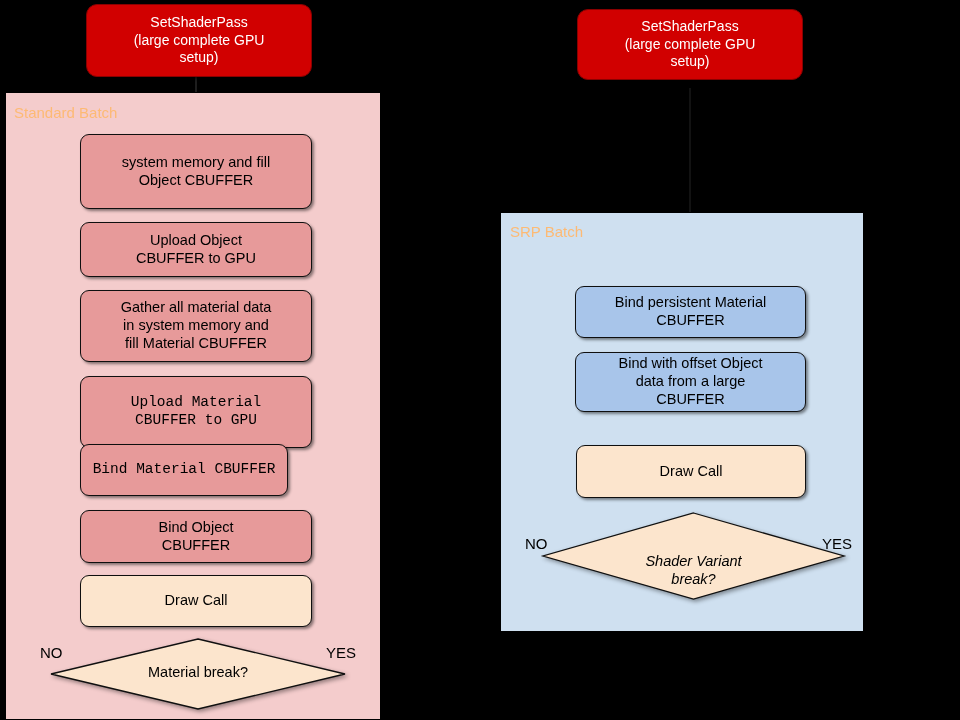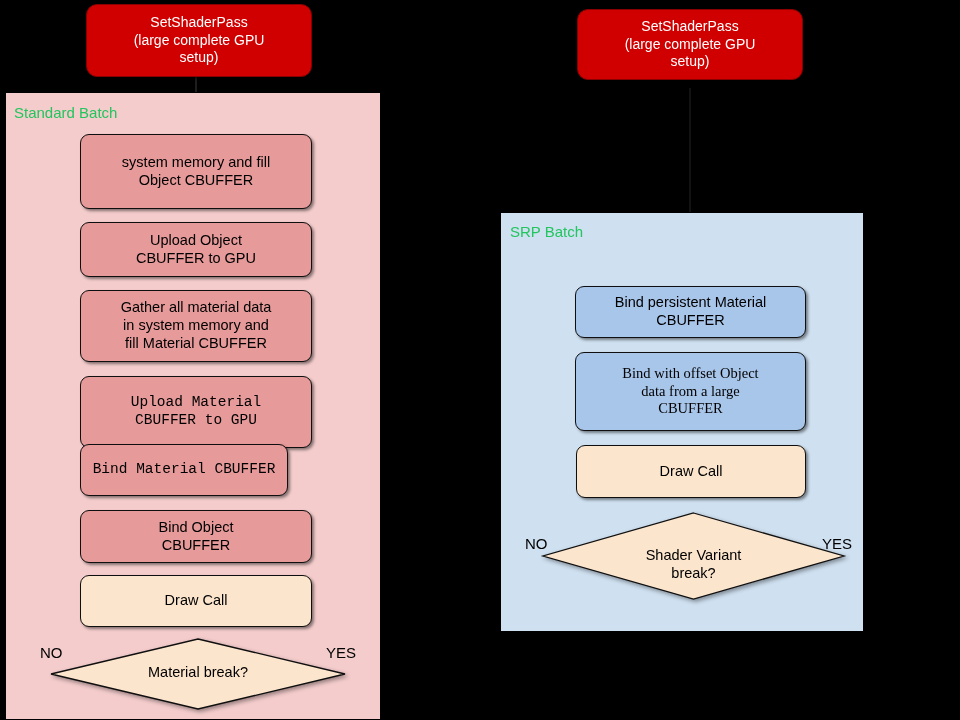--- a/index.html
+++ b/index.html
@@ -19,21 +19,21 @@
   
   .abs { position: absolute; box-sizing: border-box; }
 
   
   .lane {
     border: 1px solid #000000;
   }
   .lane-label {
     position: absolute;
     font-size: 15px;
-    color: #22c55e;
+    color: #fdba74;
     white-space: nowrap;
     line-height: 1;
   }
 
   
   .node {
     border: 1px solid #0f0f0f;
     border-radius: 9px;
     display: flex;
     align-items: center;
@@ -203,39 +203,39 @@
   <div class="abs lane" style="left:500px; top:212px; width:364px; height:420px; background:#cfe0f0;"></div>
   <div class="lane-label" style="left:510px; top:224px;">SRP Batch</div>
 
   <div class="abs node" style="left:575px; top:286px; width:231px; height:52px; background:#a8c5ea;">
     <div>
       <div>Bind persistent Material</div>
       <div>CBUFFER</div>
     </div>
   </div>
 
-  <div class="abs node" style="left:575px; top:352px; width:231px; height:79px; background:#a8c5ea;font-family:Liberation Serif, serif;">
+  <div class="abs node" style="left:575px; top:352px; width:231px; height:60px; background:#a8c5ea;">
     <div>
       <div>Bind with offset Object</div>
       <div>data from a large</div>
       <div>CBUFFER</div>
     </div>
   </div>
 
   <div class="abs node" style="left:576px; top:445px; width:230px; height:53px; background:#fce5cd;">
     <div>
       <div>Draw Call</div>
     </div>
   </div>
 
   <div class="diamond-wrap" style="left:542px; top:512px; width:303px; height:88px;">
     <svg width="303" height="88" viewBox="0 0 303 88">
       <polygon points="151.5,1 302,44 151.5,87 1,44" fill="#fce5cd" stroke="#0f0f0f" stroke-width="1.3" style="filter: drop-shadow(2px 2px 2px rgba(0,0,0,0.4));"></polygon>
     </svg>
-    <div class="diamond-text" style="top:35px;">
+    <div class="diamond-text" style="top:41px;font-style:italic;">
       <div>Shader Variant</div>
       <div>break?</div>
     </div>
   </div>
 
   <div class="branch-label" style="left:525px; top:536px;">NO</div>
   <div class="branch-label" style="left:822px; top:536px;">YES</div>
 
 </div>
 

